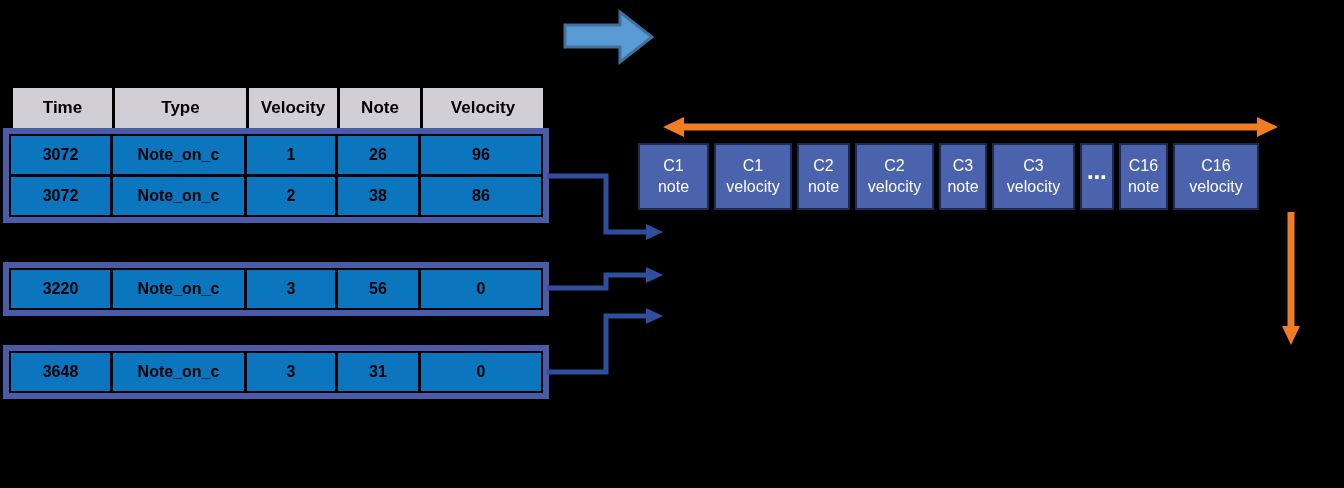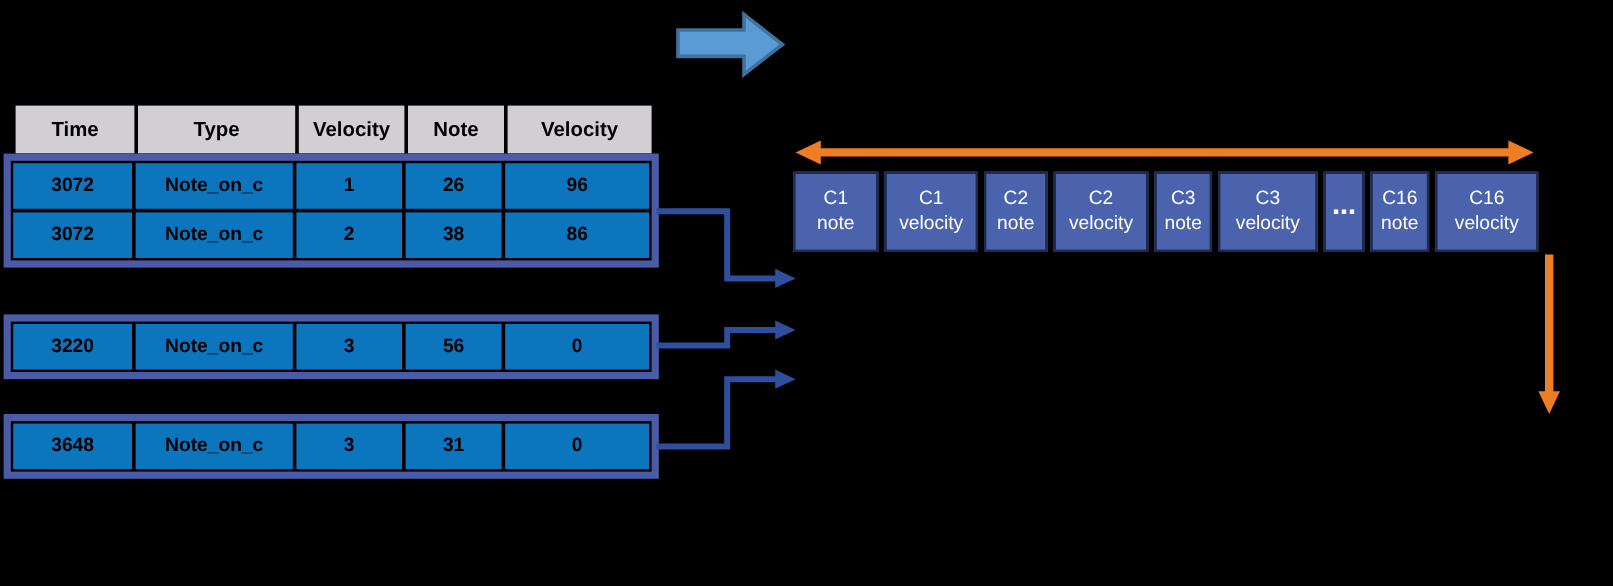--- a/index.html
+++ b/index.html
@@ -49,21 +49,21 @@
     height:38px;
     background:var(--row-blue);
     color:#000;font-weight:bold;font-size:16px;
     display:flex;align-items:center;justify-content:center;
     box-sizing:border-box;
   }
   .c0{width:99px}.c1{width:131px}.c2{width:88px}.c3{width:80px}.c4{width:120px}
 
   
   .vec-row{
-    left:661px;top:143px;height:67px;
+    left:638px;top:143px;height:67px;
     display:flex;gap:5px;
   }
   .vcell{
     background:var(--vector-cell-fill);
     border:2px solid var(--vector-cell-border);
     box-sizing:border-box;
     color:#fff;font-size:16px;line-height:1.3;
     display:flex;flex-direction:column;align-items:center;justify-content:center;
     text-align:center;
   }

